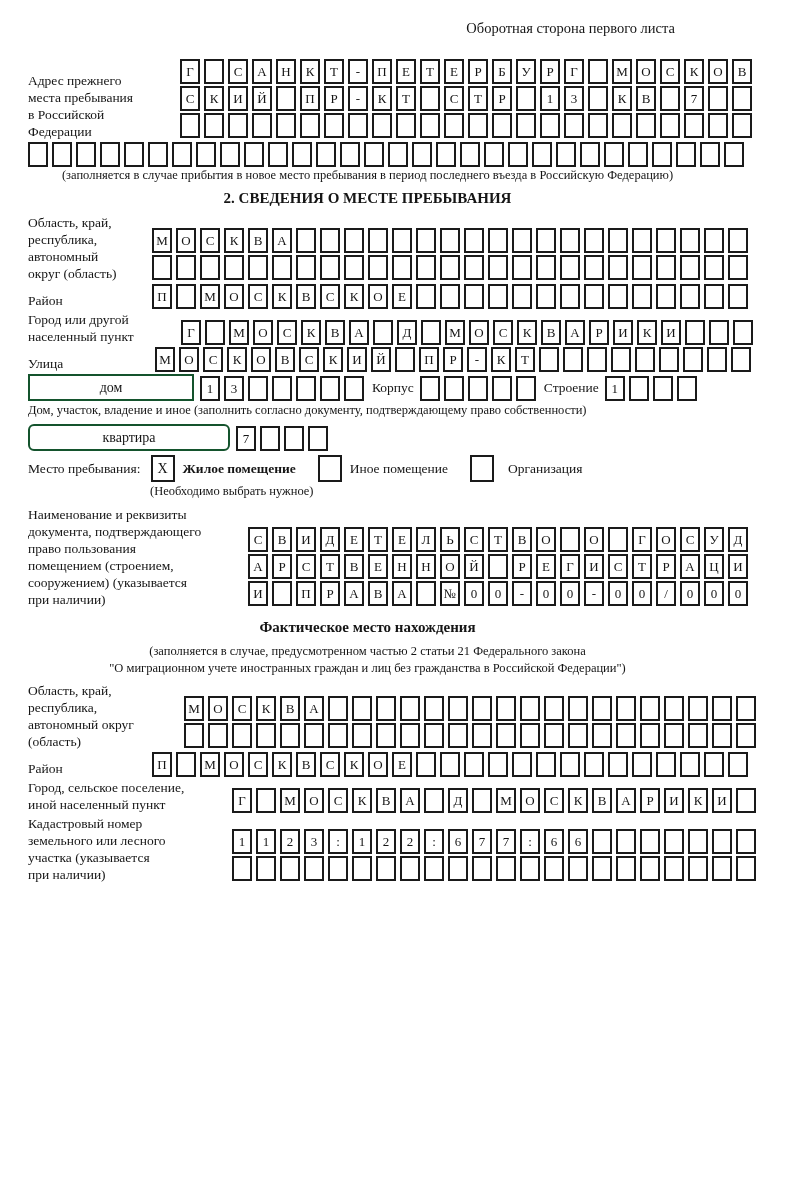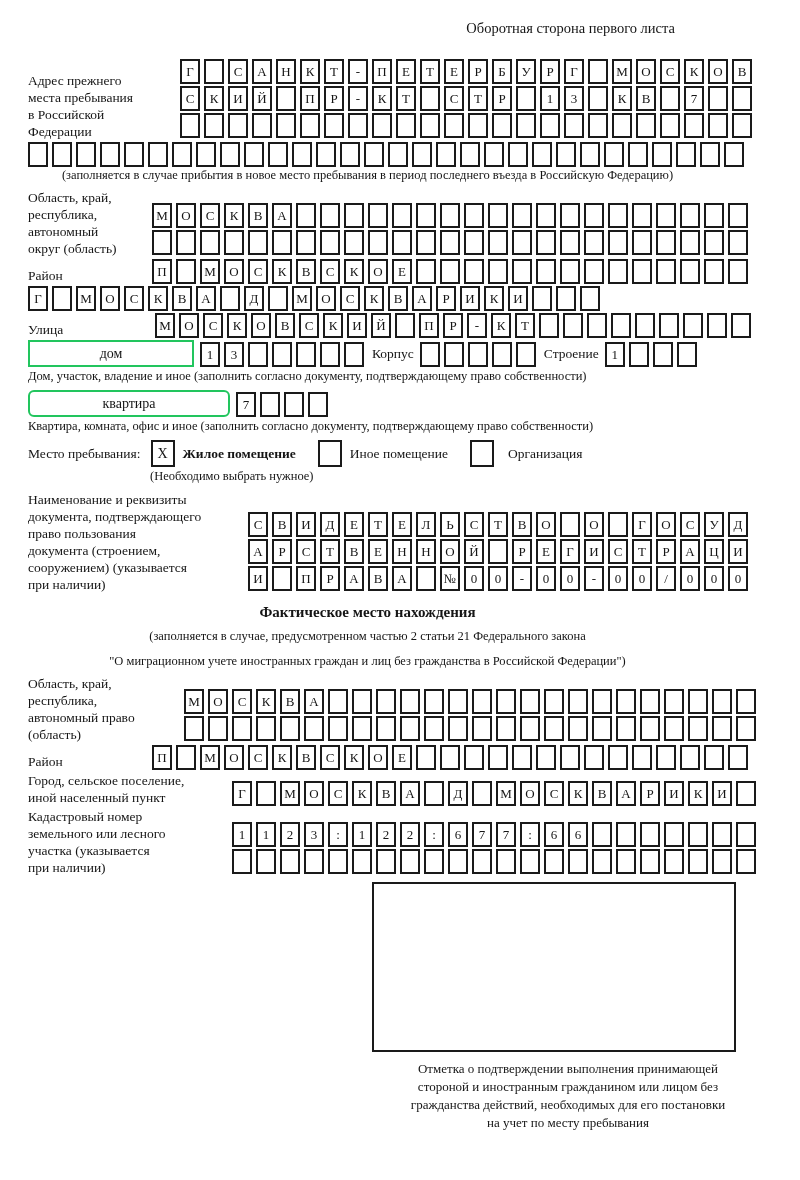--- a/index.html
+++ b/index.html
@@ -21,21 +21,21 @@
   .lw127{flex-basis:127px;} .lw220{flex-basis:220px;} .lw156{flex-basis:156px;}
   .lw204{flex-basis:204px;}
 
   .prev-row{margin-top:22px;}
 
   .caption{font-size:12.5px;line-height:15px;margin:1px 0 6px 0;}
   .caption.center{text-align:center;}
   .sec-heading{text-align:center;font-weight:bold;font-size:15px;line-height:19px;margin:4px 0 6px 0;}
   .fact-heading{text-align:center;font-weight:bold;font-size:15px;line-height:18px;margin:10px 0 8px 0;}
 
-  .widebox{box-sizing:border-box;border:2px solid #22c55e;height:27px;text-align:center;
+  .widebox{box-sizing:border-box;border:2px solid #14532d;height:27px;text-align:center;
            font-size:14px;line-height:23px;flex:0 0 auto;background:#fff;}
   .widebox.dom{width:166px;margin-right:6px;}
   .widebox.kv{width:202px;margin-right:6px;border-radius:6px;}
   .inline-lbl{font-size:13.5px;line-height:27px;margin:0 6px 0 4px;flex:0 0 auto;}
 
   .place-row{display:flex;align-items:center;margin:4px 0 0 0;}
   .place-row .flabel{line-height:27px;}
   .chk{box-sizing:border-box;width:24px;height:27px;border:2px solid #1a1a1a;text-align:center;
        font-size:14px;line-height:23px;flex:0 0 auto;background:#fff;}
   .opt-lbl{font-size:13.5px;line-height:27px;flex:0 0 auto;}
@@ -167,20 +167,21 @@
       <span class="cell"></span>
       <span class="cell"></span>
       <span class="cell"></span>
       <span class="cell"></span>
       <span class="cell"></span>
       <span class="cell"></span>
       <span class="cell"></span>
     </div>
   <div class="caption center">(заполняется в случае прибытия в новое место пребывания в период последнего въезда в Российскую Федерацию)</div>
 
+  <div class="sec-heading">2. СВЕДЕНИЯ О МЕСТЕ ПРЕБЫВАНИЯ</div>
 
   <div class="frow">
     <div class="flabel lw124">
       <div>Область, край,</div>
       <div>республика,</div>
       <div>автономный</div>
       <div>округ (область)</div>
     </div>
     <div class="cellrows">
       <div class="cells">
@@ -265,20 +266,24 @@
         <span class="cell"></span>
         <span class="cell"></span>
         <span class="cell"></span>
         <span class="cell"></span>
         <span class="cell"></span>
         <span class="cell"></span>
       </div>
   </div>
 
   <div class="frow">
+    <div class="flabel lw153">
+      <div>Город или другой</div>
+      <div>населенный пункт</div>
+    </div>
     <div class="cells">
         <span class="cell">Г</span>
         <span class="cell"></span>
         <span class="cell">М</span>
         <span class="cell">О</span>
         <span class="cell">С</span>
         <span class="cell">К</span>
         <span class="cell">В</span>
         <span class="cell">А</span>
         <span class="cell"></span>
@@ -362,39 +367,38 @@
 
   <div class="frow">
     <div class="widebox kv">квартира</div>
     <div class="cells">
         <span class="cell">7</span>
         <span class="cell"></span>
         <span class="cell"></span>
         <span class="cell"></span>
       </div>
   </div>
-  <div class="caption">Квартира, комната, офис и иное (заполнить согласно документу, подтверждающему право собственности)</div>
 
   <div class="place-row">
     <div class="flabel" style="margin-right:10px;">Место пребывания:</div>
     <div class="chk">X</div>
     <div class="opt-lbl" style="margin:0 22px 0 8px;font-weight:bold;">Жилое помещение</div>
     <div class="chk"></div>
     <div class="opt-lbl" style="margin:0 22px 0 8px;">Иное помещение</div>
     <div class="chk"></div>
     <div class="opt-lbl" style="margin-left:14px;">Организация</div>
   </div>
   <div class="choose-note">(Необходимо выбрать нужное)</div>
 
   <div class="frow">
     <div class="flabel lw220">
       <div>Наименование и реквизиты</div>
       <div>документа, подтверждающего</div>
       <div>право пользования</div>
-      <div>документа (строением,</div>
+      <div>помещением (строением,</div>
       <div>сооружением) (указывается</div>
       <div>при наличии)</div>
     </div>
     <div class="cellrows">
       <div class="cells">
           <span class="cell">С</span>
           <span class="cell">В</span>
           <span class="cell">И</span>
           <span class="cell">Д</span>
           <span class="cell">Е</span>
@@ -458,28 +462,28 @@
           <span class="cell">0</span>
           <span class="cell">/</span>
           <span class="cell">0</span>
           <span class="cell">0</span>
           <span class="cell">0</span>
         </div>
     </div>
   </div>
 
   <div class="fact-heading">Фактическое место нахождения</div>
-  <div class="caption center" style="margin-bottom:10px;">(заполняется в случае, предусмотренном частью 2 статьи 21 Федерального закона</div>
+  <div class="caption center" style="margin-bottom:2px;">(заполняется в случае, предусмотренном частью 2 статьи 21 Федерального закона</div>
   <div class="caption center">"О миграционном учете иностранных граждан и лиц без гражданства в Российской Федерации")</div>
 
   <div class="frow">
     <div class="flabel lw156">
       <div>Область, край,</div>
       <div>республика,</div>
-      <div>автономный право</div>
+      <div>автономный округ</div>
       <div>(область)</div>
     </div>
     <div class="cellrows">
       <div class="cells">
           <span class="cell">М</span>
           <span class="cell">О</span>
           <span class="cell">С</span>
           <span class="cell">К</span>
           <span class="cell">В</span>
           <span class="cell">А</span>
@@ -645,23 +649,14 @@
           <span class="cell"></span>
           <span class="cell"></span>
           <span class="cell"></span>
           <span class="cell"></span>
           <span class="cell"></span>
           <span class="cell"></span>
         </div>
     </div>
   </div>
 
-  <div class="mark-area">
-    <div class="mark-box"></div>
-    <div class="mark-caption">
-      <div>Отметка о подтверждении выполнения принимающей</div>
-      <div>стороной и иностранным гражданином или лицом без</div>
-      <div>гражданства действий, необходимых для его постановки</div>
-      <div>на учет по месту пребывания</div>
-    </div>
-  </div>
 
 </div>
 
 </body></html>

